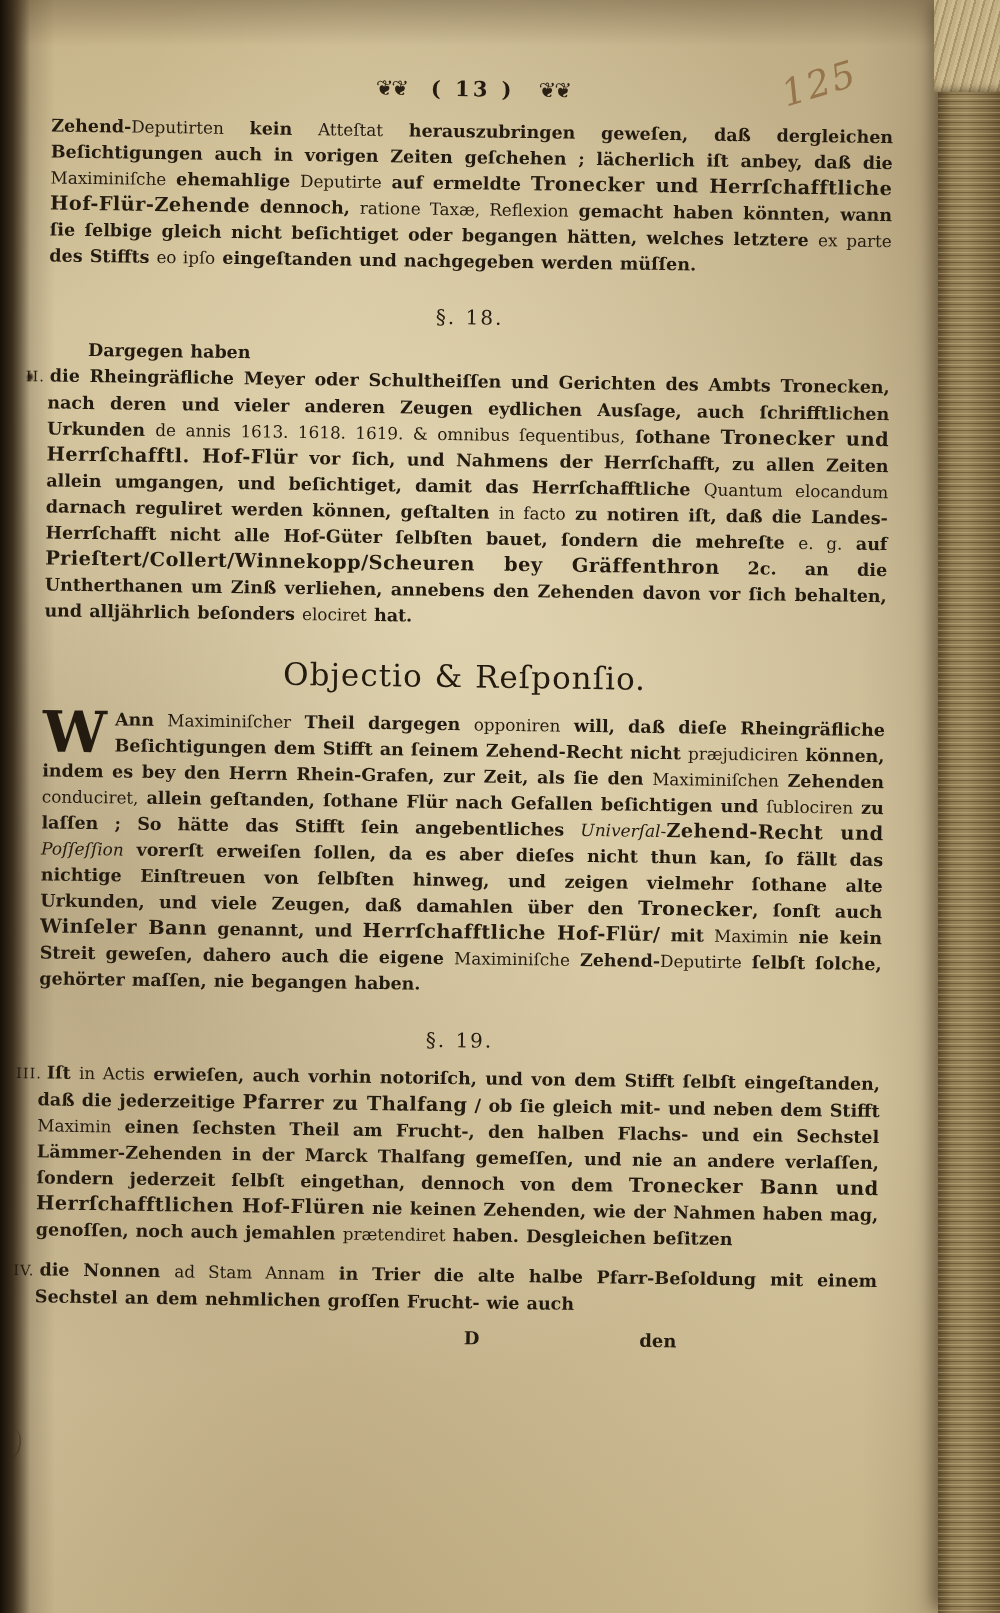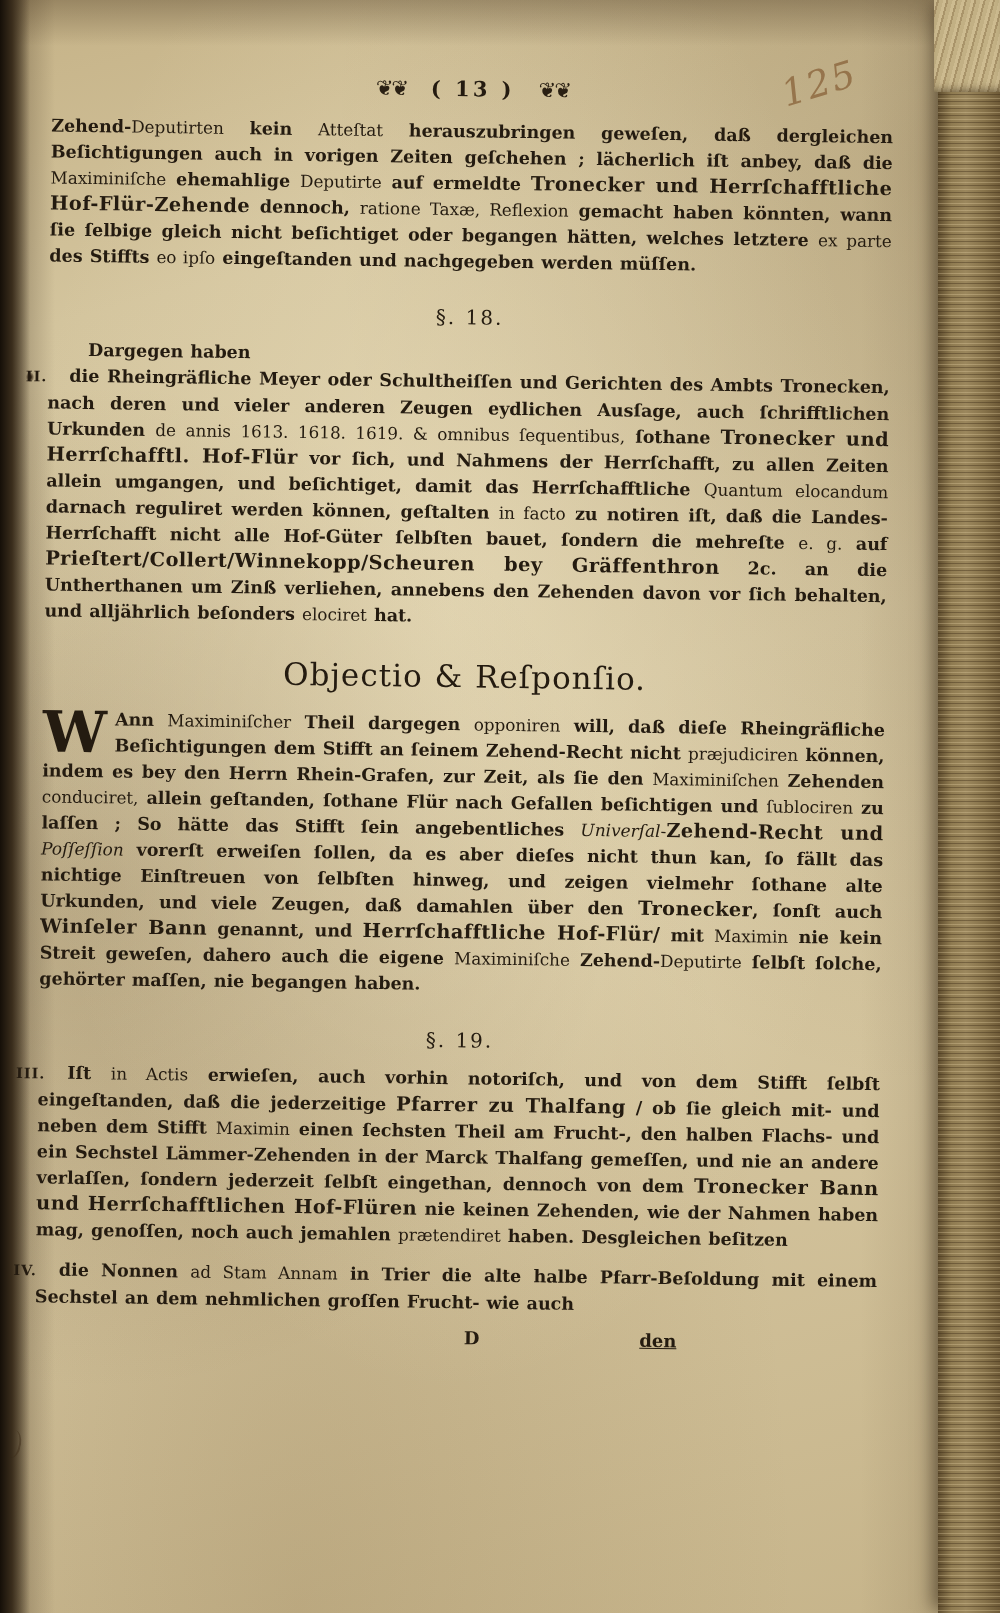--- a/index.html
+++ b/index.html
@@ -75,27 +75,27 @@
 
   p.para{margin:0;font-weight:700;}
   .frak{font-weight:700;}
   .latin{font-weight:400;font-size:.96em;}
   .ital{font-weight:400;font-style:italic;font-size:.97em;}
   .emph{font-weight:700;font-size:1.11em;letter-spacing:.4px;}
 
   .sec{margin:30px 0 12px 0;text-align:center;font-weight:400;font-size:20px;letter-spacing:2px;}
   .indent{text-indent:40px;}
   .hang{margin-left:22px;text-indent:-22px;}
-  .numeral{font-weight:700;font-size:14.5px;letter-spacing:1px;margin-right:22px;}
+  .numeral{font-weight:400;font-size:14.5px;letter-spacing:1px;margin-right:5px;}
   .objectio{margin:34px 0 22px 0;text-align:center;font-weight:400;font-size:31px;letter-spacing:1px;}
   .dropcap{float:left;font-weight:700;font-size:57px;line-height:46px;padding:3px 8px 0 0;}
 
   .foot{display:flex;margin-top:10px;font-weight:700;font-size:18px;}
   .sig{margin-left:51%;}
-  .catch{margin-left:19%;text-decoration:underline;}
+  .catch{margin-left:19%;}
 </style>
 </head>
 <body>
 
 <div class="photo">
   <div class="page"></div>
   <div class="binding"></div>
   <div class="fore-edge"></div>
   <div class="corner-stack"></div>
   <div class="speck"></div>

